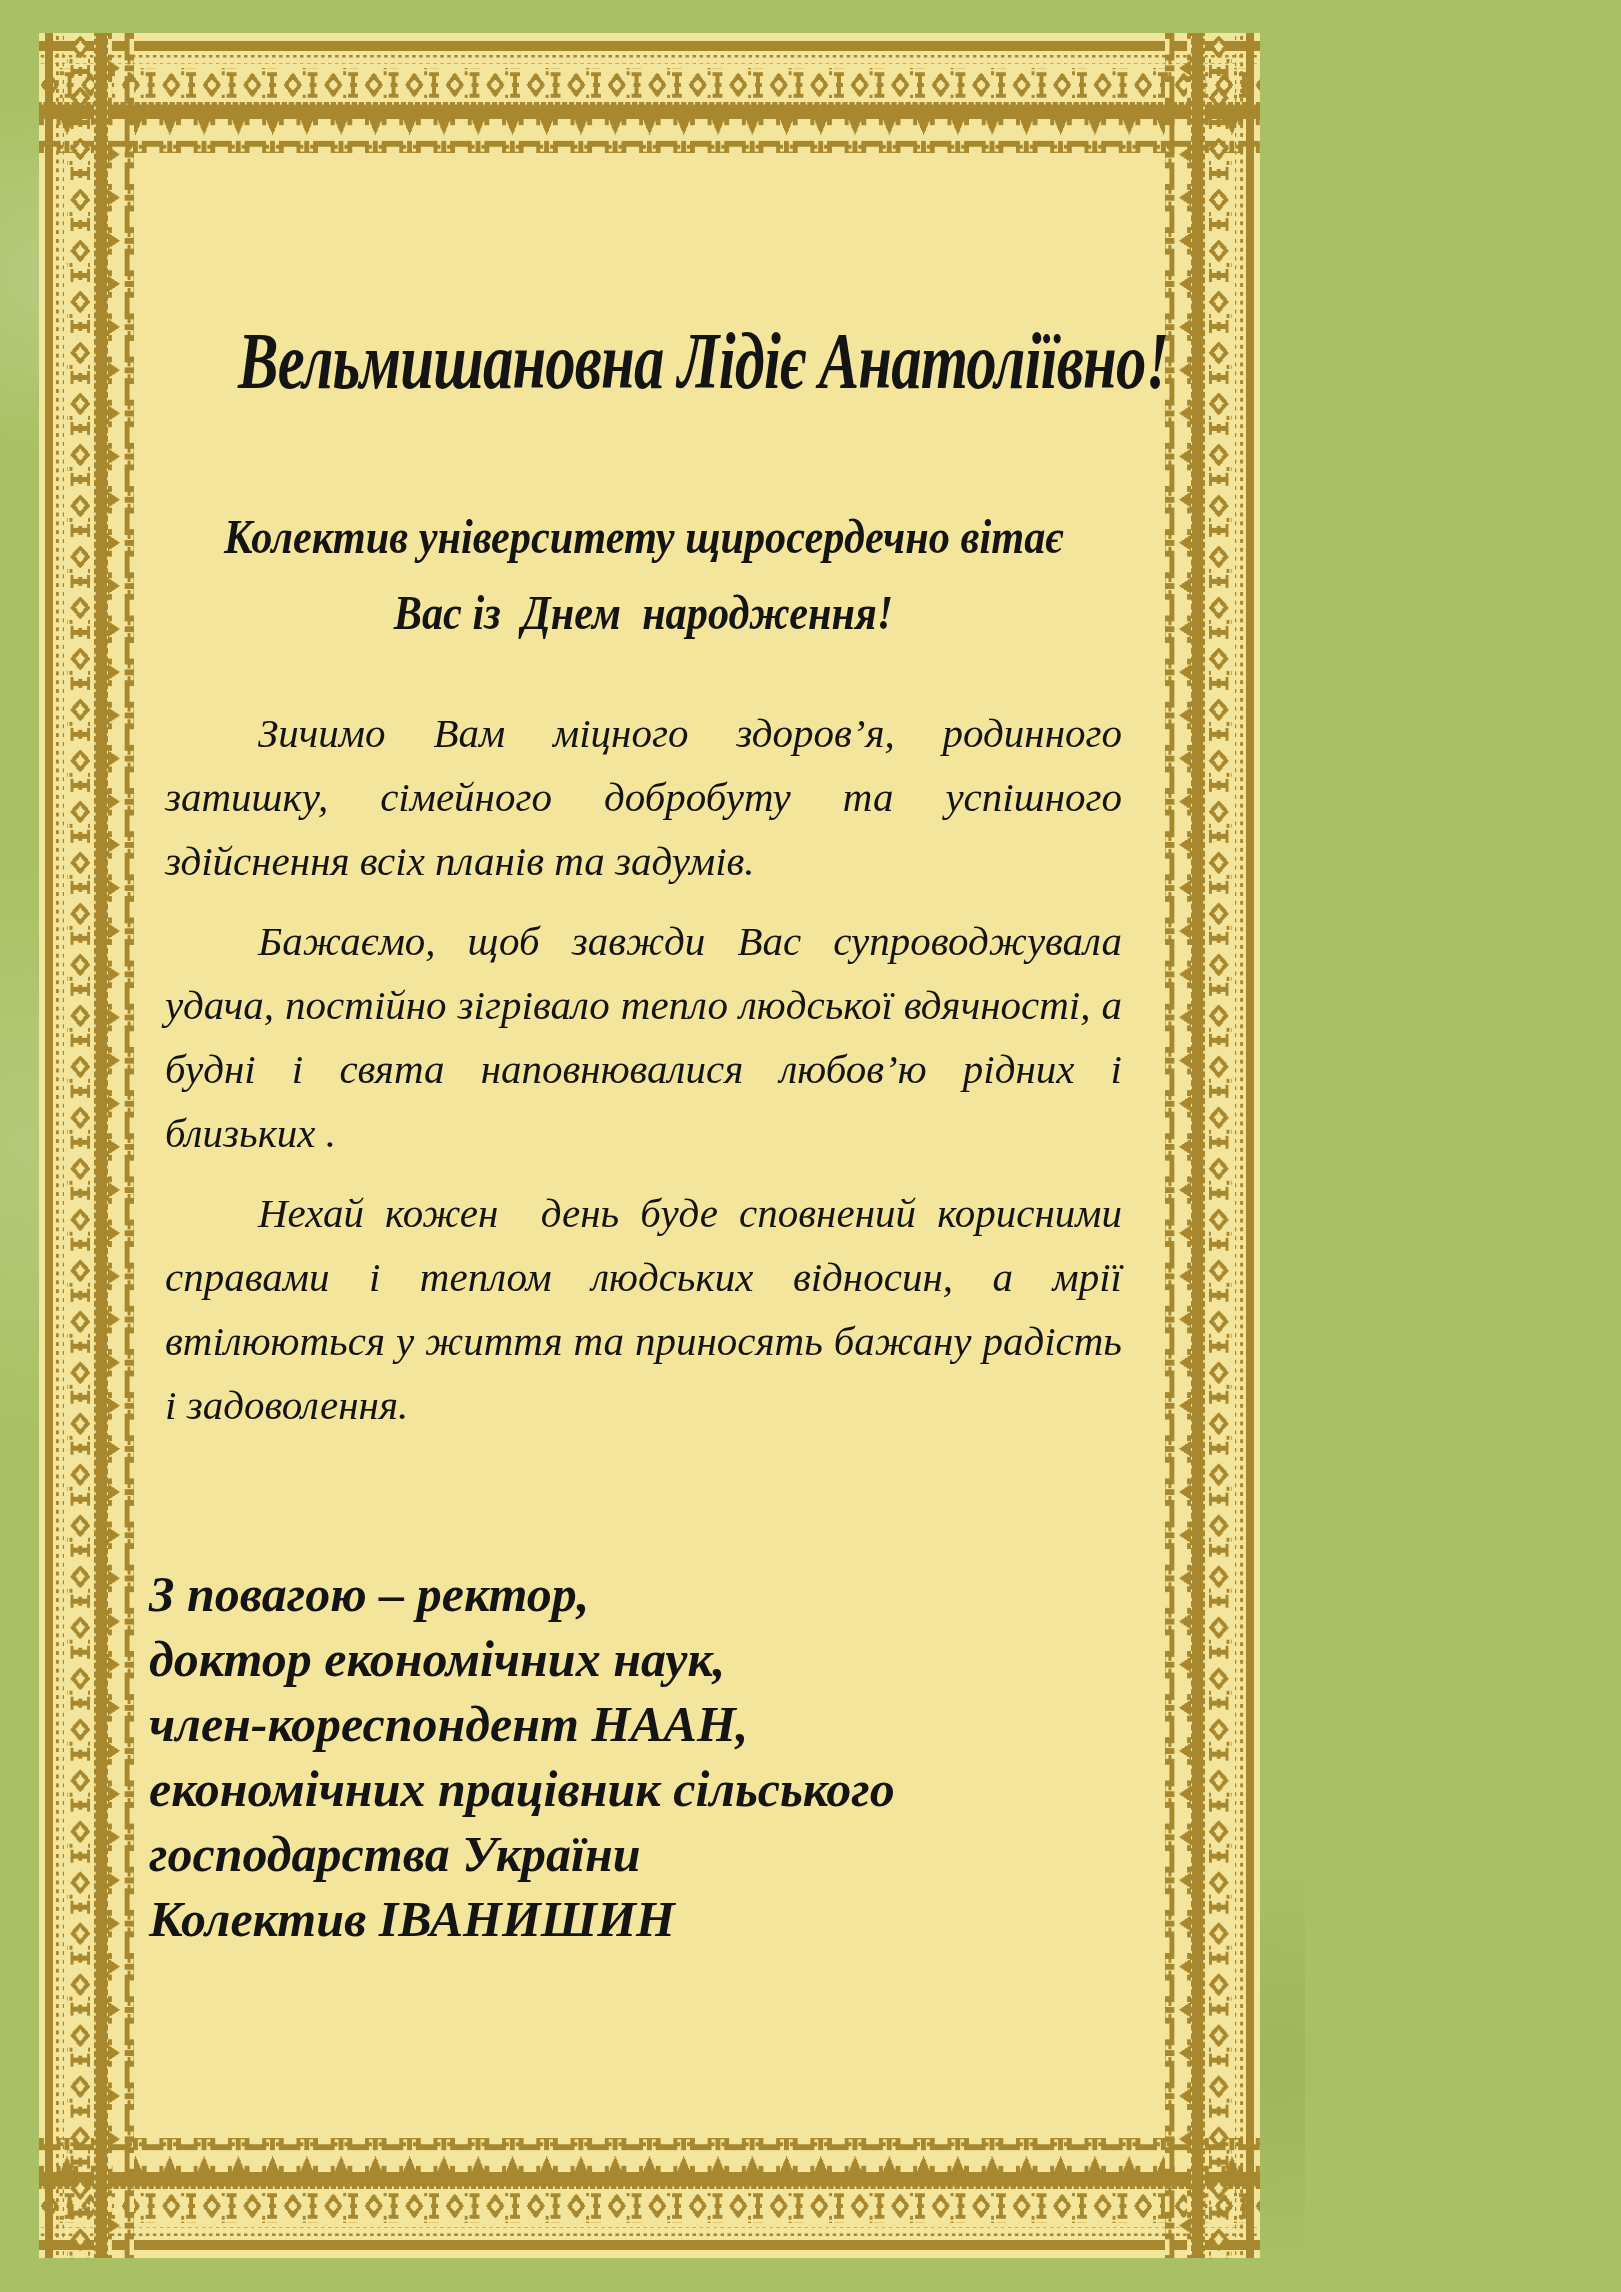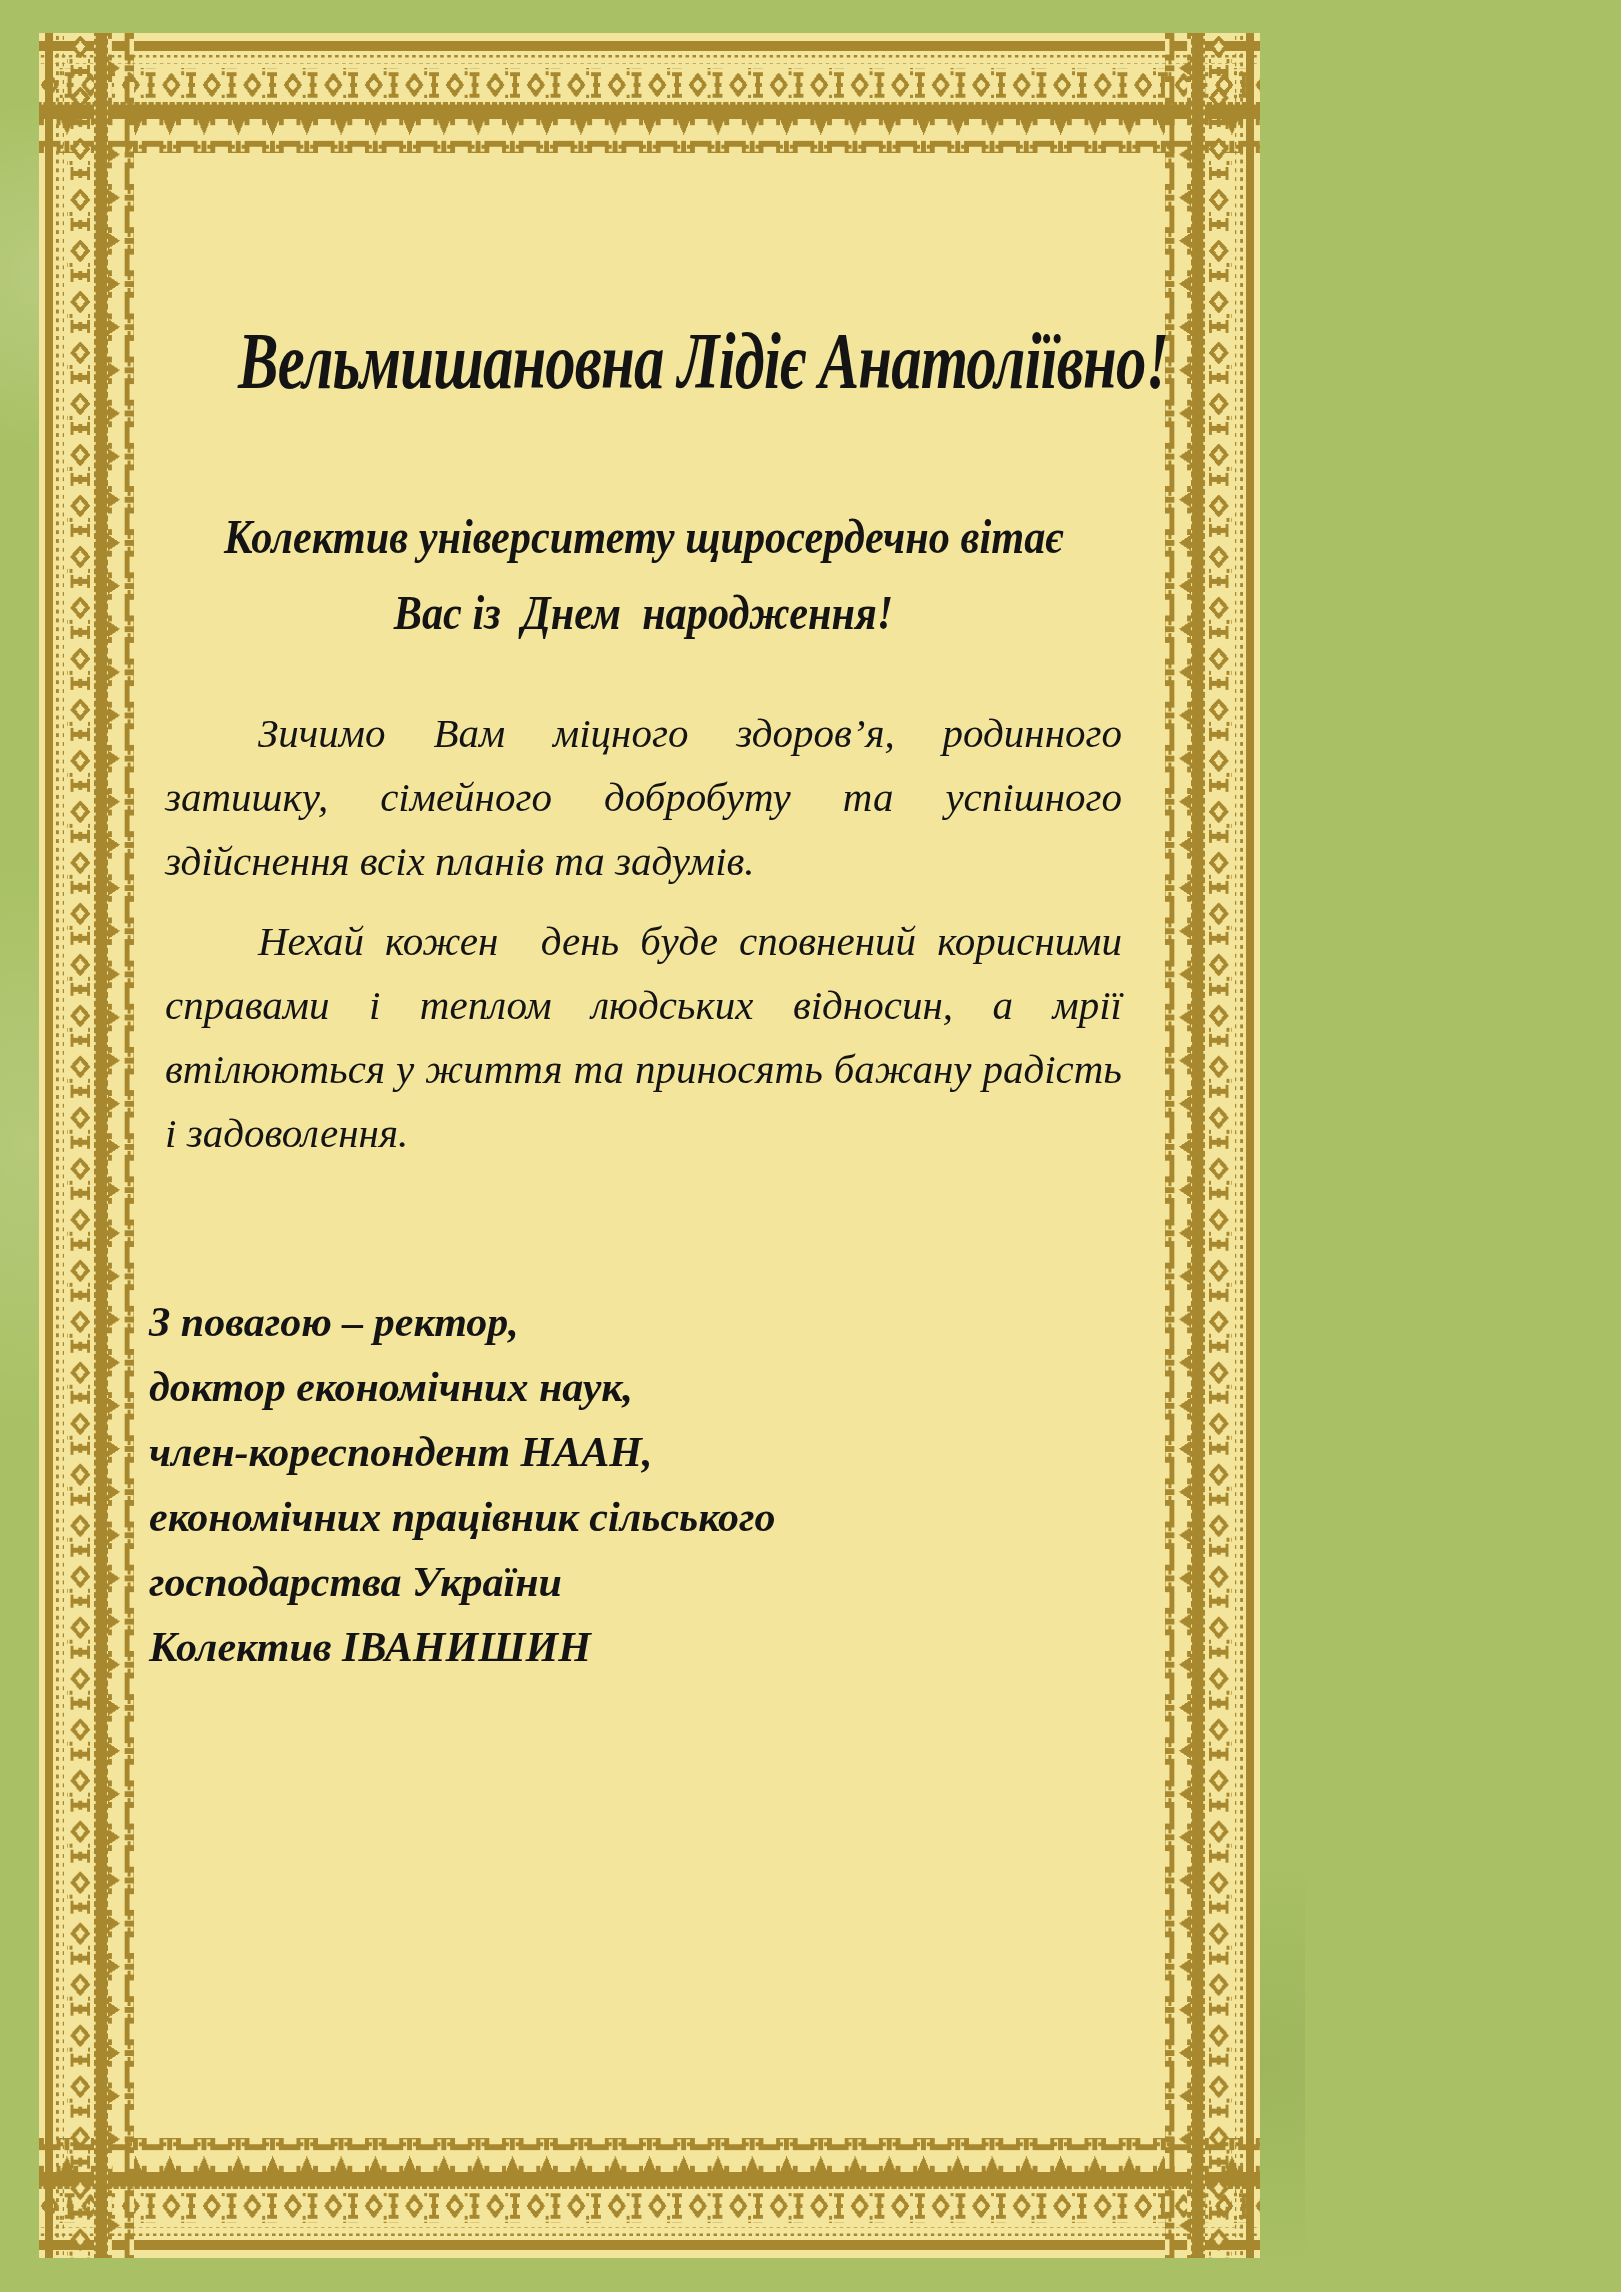--- a/index.html
+++ b/index.html
@@ -66,21 +66,21 @@
     font-style:italic;
     line-height:64px;
     text-align:justify;
   }
   .bodytext p{
     margin:16px;
     text-indent:93px;
   }
   .signature{
     margin-top:125px;
-    font-size:42px;
+    font-size:50px;
     font-weight:700;
     font-style:italic;
     line-height:65px;
   }
   .signature div{white-space:nowrap;}
 </style>
 </head>
 <body>
 
 <div class="page">
@@ -132,20 +132,21 @@
     <div class="content">
       <h1 class="title">Вельмишановна Лідіє Анатоліївно!</h1>
 
       <div class="subtitle">
         <div>Колектив університету щиросердечно вітає</div>
         <div>Вас із&nbsp; Днем&nbsp; народження!</div>
       </div>
 
       <div class="bodytext">
         <p>Зичимо Вам міцного здоров’я, родинного затишку, сімейного добробуту та успішного здійснення всіх планів та задумів.</p>
+        <p>Бажаємо, щоб завжди Вас супроводжувала удача, постійно зігрівало тепло людської вдячності, а будні і свята наповнювалися любов’ю рідних і близьких&nbsp;.</p>
         <p>Нехай кожен&nbsp; день буде сповнений корисними справами і теплом людських відносин, а мрії втілюються у життя та приносять бажану радість і задоволення.</p>
       </div>
 
       <div class="signature">
         <div>З повагою – ректор,</div>
         <div>доктор економічних наук,</div>
         <div>член-кореспондент НААН,</div>
         <div>економічних працівник сільського</div>
         <div>господарства України</div>
         <div>Колектив ІВАНИШИН</div>

